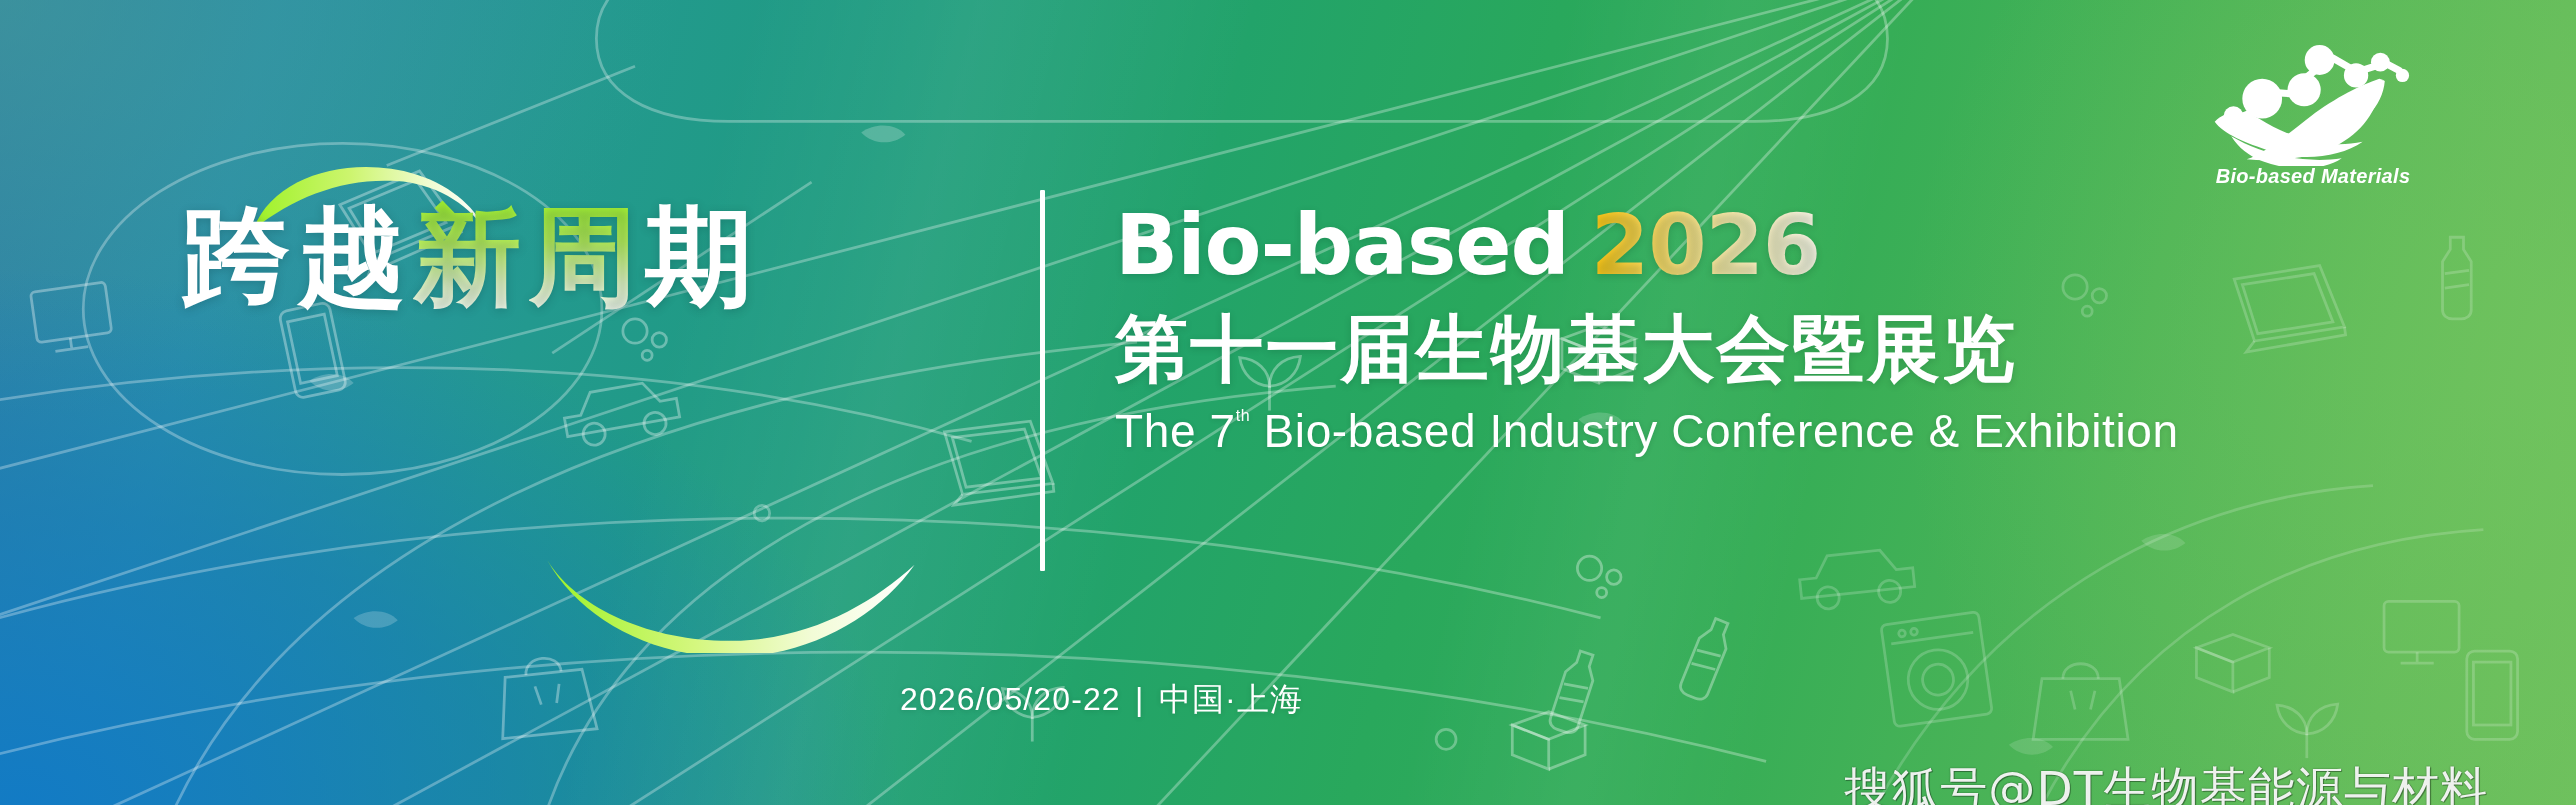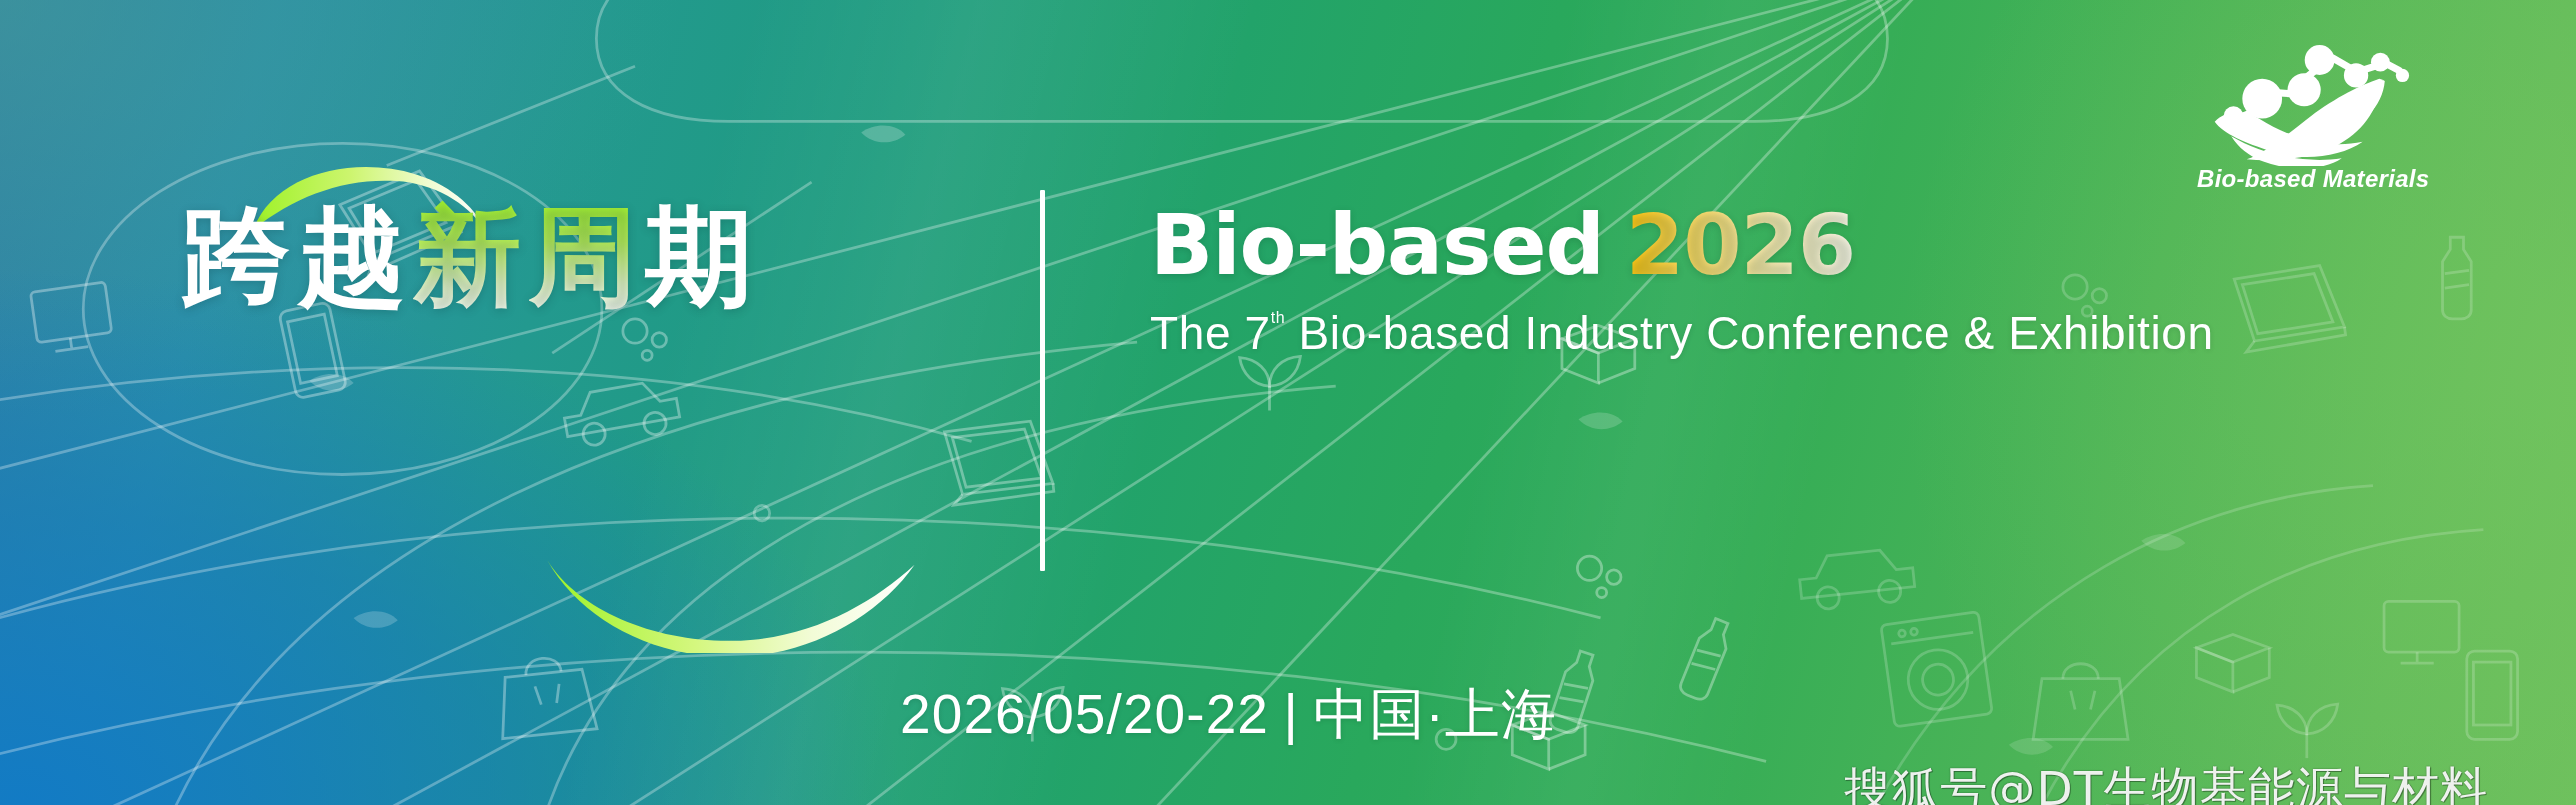--- a/index.html
+++ b/index.html
@@ -79,21 +79,21 @@
   .arc-bottom{
     position:absolute;left:544px;top:559px;width:375px;height:94px;pointer-events:none;
   }
 
   .divider{
     position:absolute;left:1040px;top:190px;width:5px;height:381px;
     background:#ffffff;border-radius:1.1px;
   }
 
   
-  .titles{position:absolute;left:1115px;top:203px;width:1391px;margin-left:35px;}
+  .titles{position:absolute;left:1115px;top:203px;width:1391px;}
   .t-main{
     font-family:"DejaVu Sans","Liberation Sans",sans-serif;
     font-weight:700;
     font-size:83px;
     line-height:1.0;
     color:#ffffff;
     letter-spacing:-1.1px;
     white-space:nowrap;
     text-shadow:0 1.7px 7.7px rgba(0,50,30,0.18);
   }
@@ -124,33 +124,33 @@
     margin-top:23px;
     white-space:nowrap;
     text-shadow:0 1.1px 5.5px rgba(0,50,30,0.16);
   }
   .t-en sup{font-size:16px;top:-0.62em;position:relative;}
 
   
   .dateline{
     position:absolute;left:900px;top:678px;
     font-family:"Liberation Sans","DejaVu Sans",sans-serif;
-    font-size:55px;font-weight:400;color:#ffffff;letter-spacing:1.1px;
+    font-size:32px;font-weight:400;color:#ffffff;letter-spacing:1.1px;
     white-space:nowrap;
     text-shadow:0 1.1px 5.5px rgba(0,50,30,0.18);
   }
   .dateline .sep{margin:0 14.4px;font-weight:300;}
 
   
   .logo{position:absolute;left:2197px;top:39px;width:232px;height:177px;}
   .logo svg{display:block;}
   .logo-cap{
     position:absolute;left:0;top:126px;width:232px;text-align:center;
     font-family:"Liberation Sans","DejaVu Sans",sans-serif;
-    font-style:italic;font-weight:700;font-size:24px;color:#ffffff;
+    font-style:italic;font-weight:700;font-size:20px;color:#ffffff;
     letter-spacing:0.3px;white-space:nowrap;
   }
 
   
   .watermark{
     position:absolute;left:1844px;top:734px;
     font-family:"DejaVu Sans","Liberation Sans",sans-serif;
     font-size:47px;font-weight:400;
     color:rgba(255,255,255,0.92);
     letter-spacing:1.1px;white-space:nowrap;
@@ -335,20 +335,21 @@
   </svg>
 
   <div class="slogan">
     <div class="slogan-line"><span>跨越</span><span class="hl">新</span><span class="hl">周</span><span>期</span></div>
   </div>
 
   <div class="divider"></div>
 
   <div class="titles">
     <div class="t-main"><span>Bio-based</span><span class="t-year">2026</span></div>
+    <div class="t-cn">第十一届生物基大会暨展览</div>
     <div class="t-en"><span>The 7</span><sup>th</sup><span> Bio-based Industry Conference &amp; Exhibition</span></div>
   </div>
 
   <div class="dateline"><span>2026/05/20-22</span><span class="sep">|</span><span>中国·上海</span></div>
 
   <div class="logo">
     <svg width="232" height="127" viewBox="0 0 420 230">
       <g fill="#ffffff">
 
         <path d="M32 150 C 52 128 86 128 112 144 C 170 180 236 200 300 186 C 260 214 190 222 136 204 C 86 188 48 172 32 150 Z"></path>

